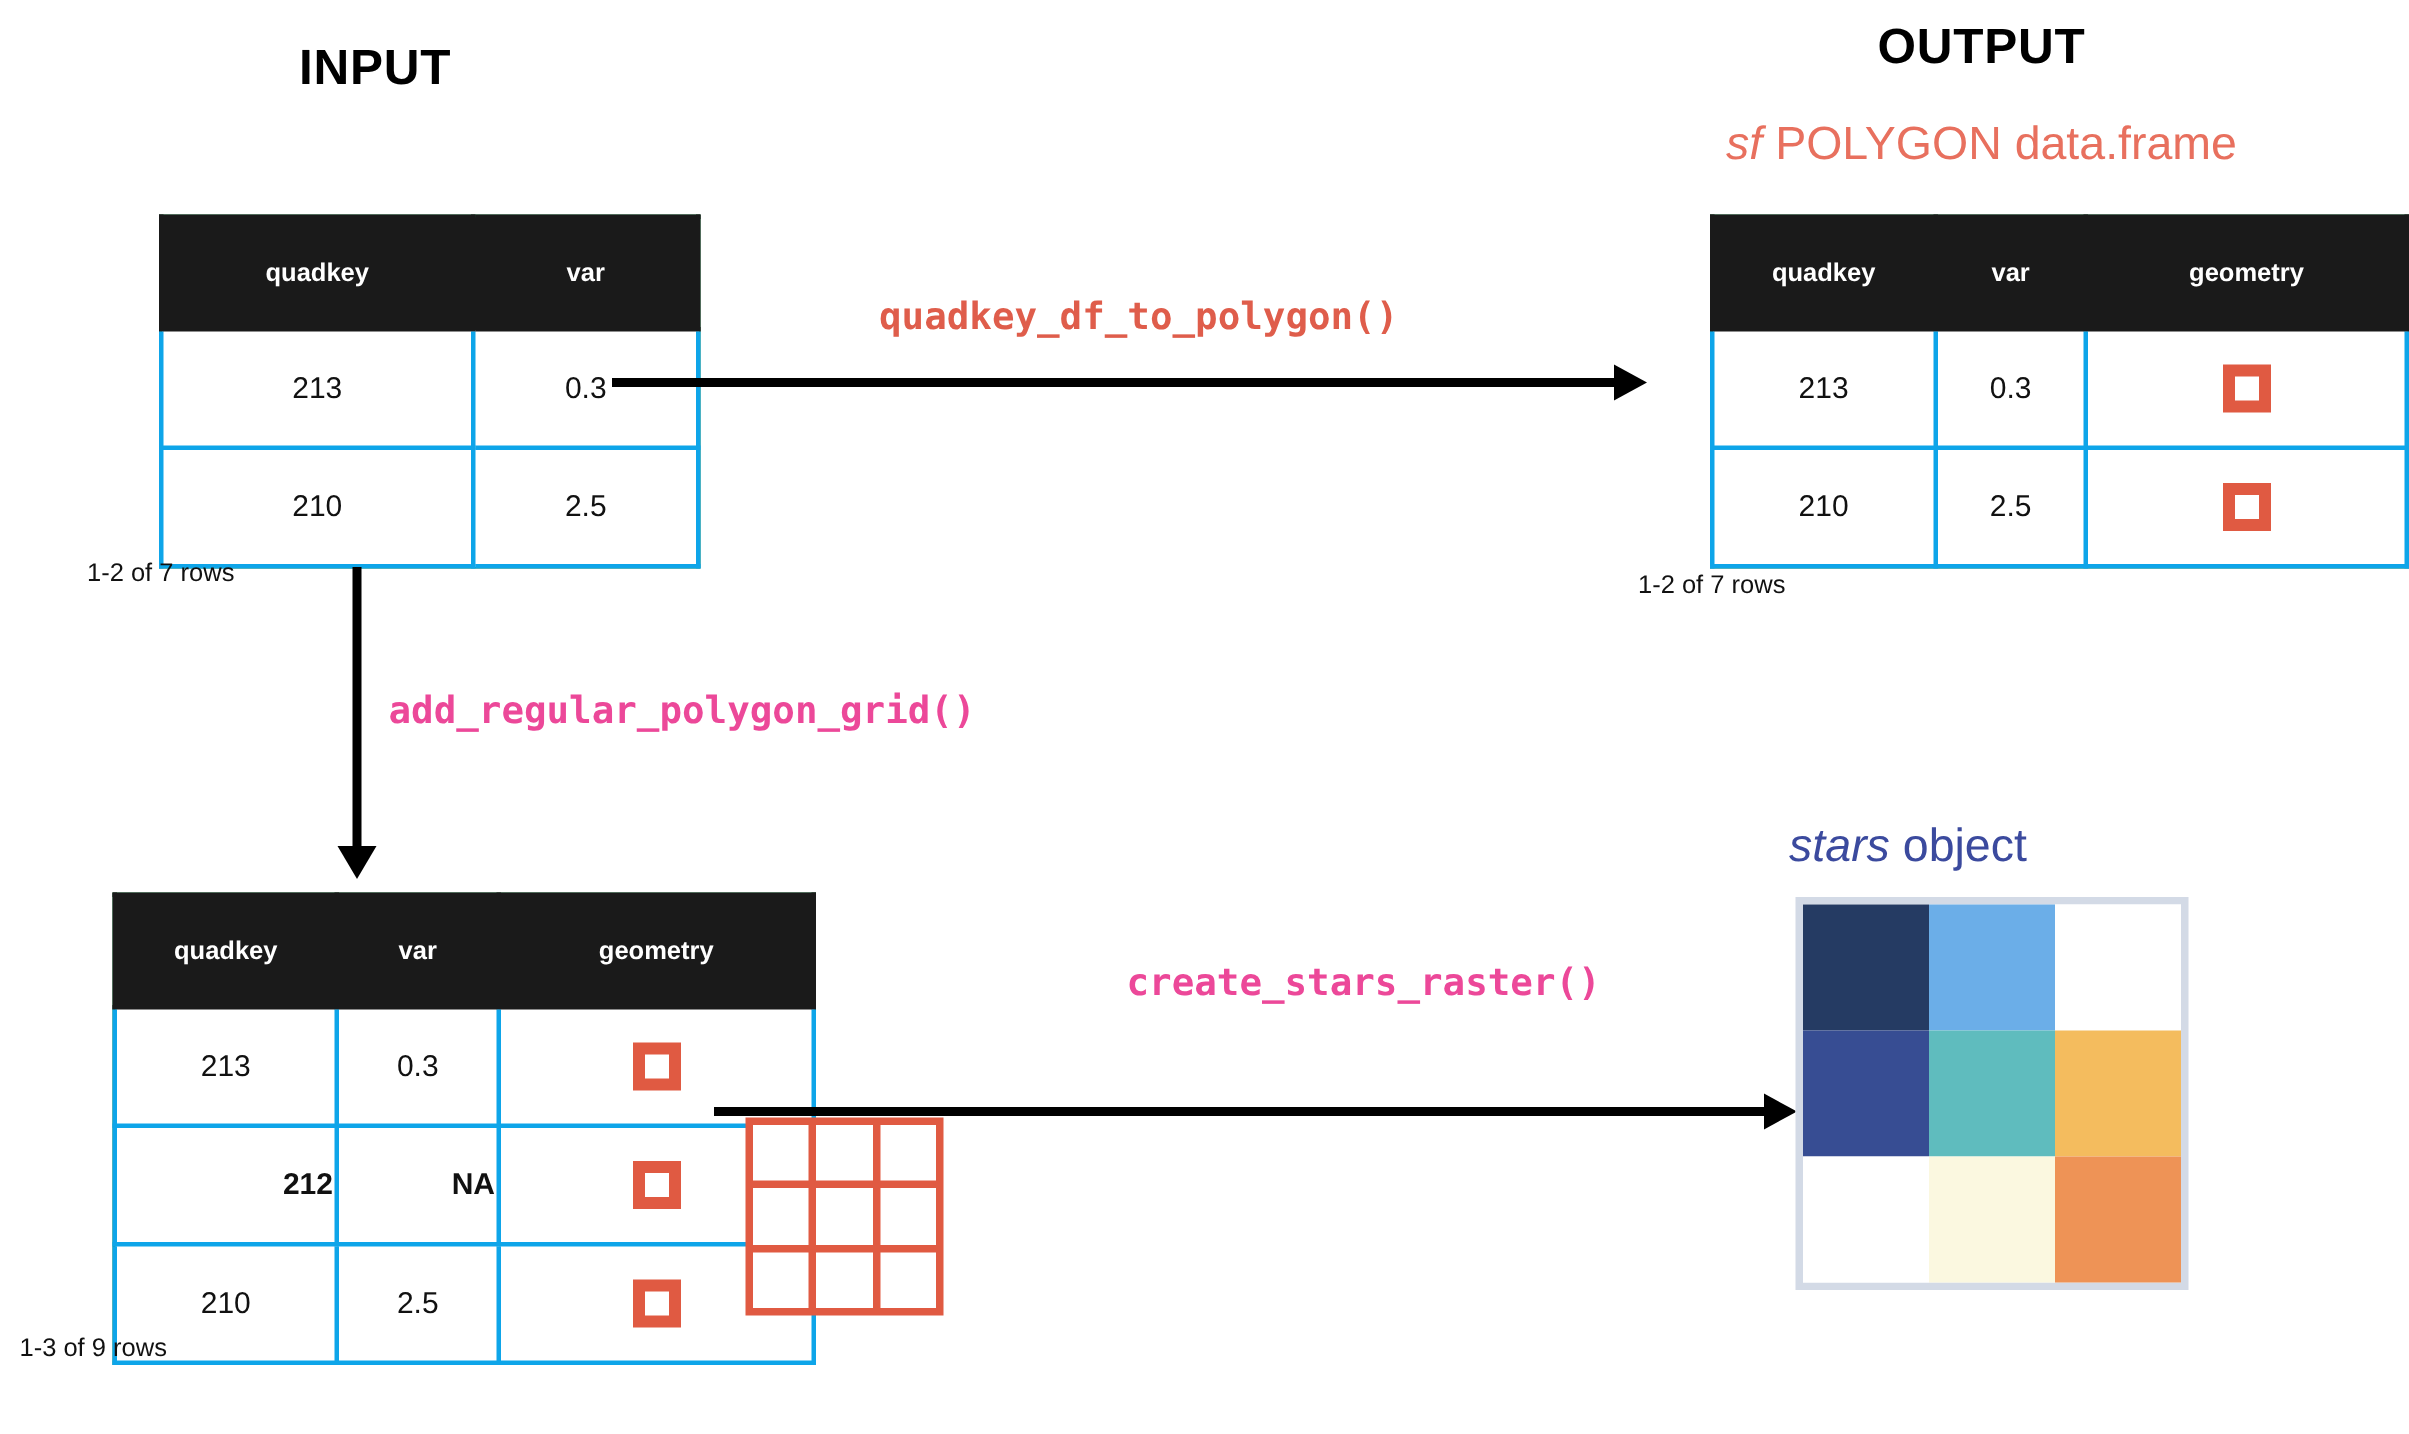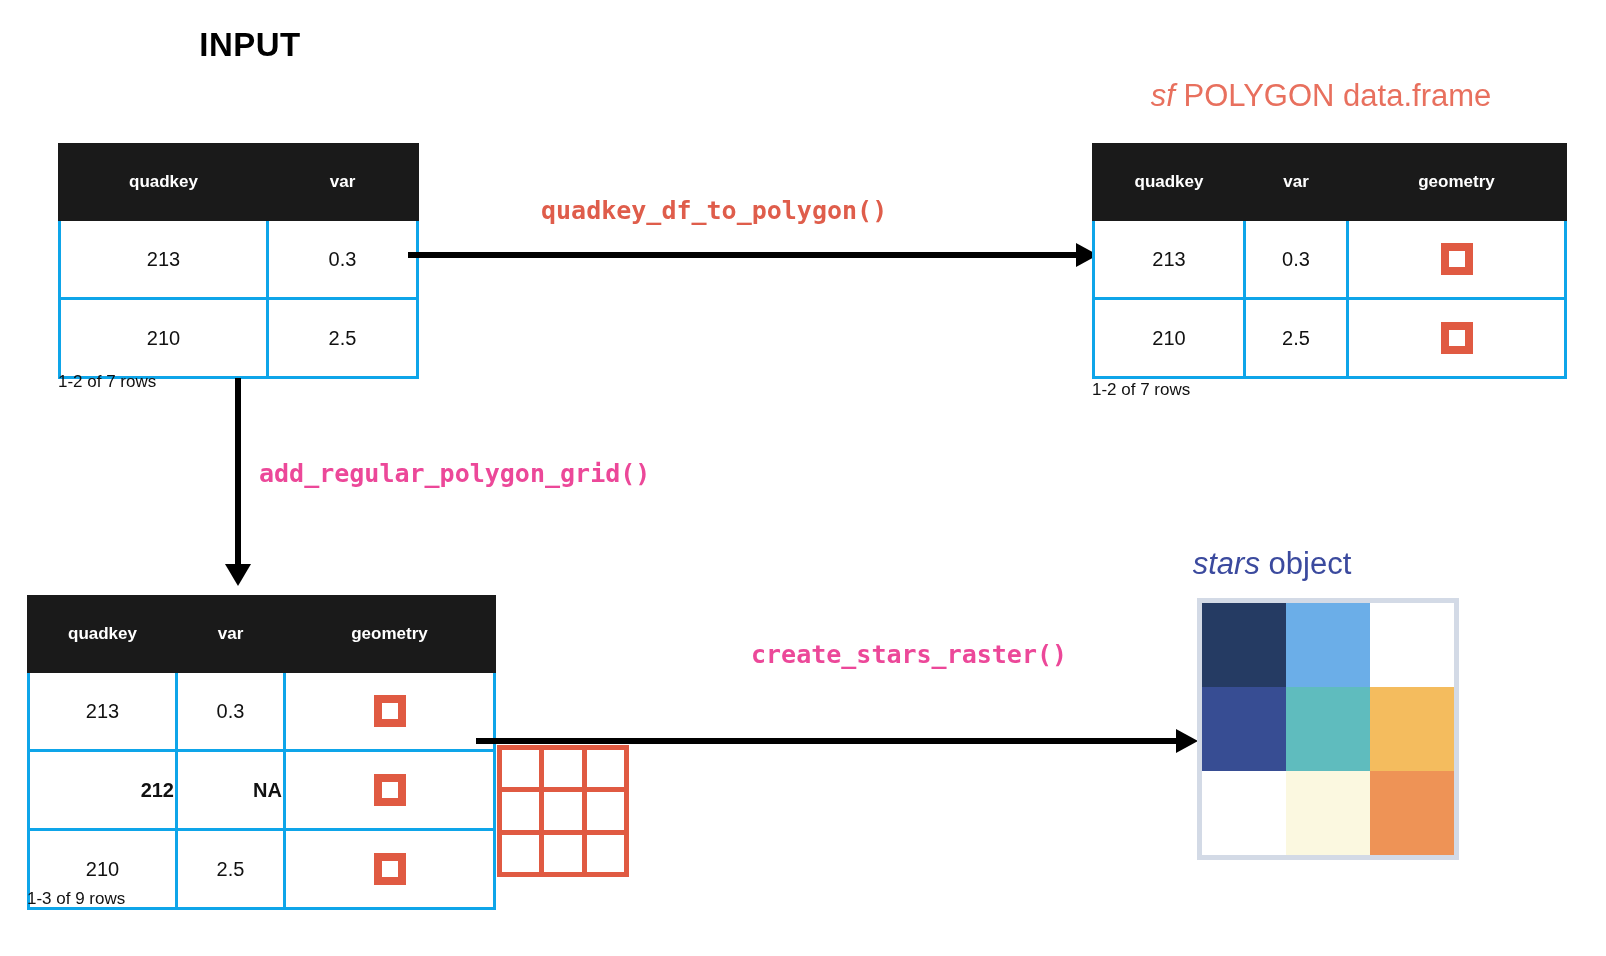--- a/index.html
+++ b/index.html
@@ -39,20 +39,21 @@
   }
   .heading-sub.accent { color: #E8705E; }
   .heading-sub.navy   { color: #3B4A9E; }
   .ital { font-style: italic; }
 
   
   table.df {
     border-collapse: collapse;
     background: #15803d;
     table-layout: fixed;
+    margin-left: 48px;
   }
   table.df th {
     background: #1A1A1A;
     color: #ffffff;
     font-size: 17px;
     font-weight: bold;
     height: 70px;
     border: 3px solid #1A1A1A;
     text-align: center;
     vertical-align: middle;
@@ -86,21 +87,21 @@
     background: #ffffff;
   }
 
   
   .codelabel {
     font-family: "DejaVu Sans Mono", monospace;
     font-weight: bold;
     font-size: 25px;
     white-space: nowrap;
   }
-  .codelabel.red  { color: #DF5D4B; }
+  .codelabel.red  { color: #DF5D4B; margin-left: 45px; }
   .codelabel.navy { color: #ec4899; text-align: right; }
 
   
   .arrow-svg { display: block; overflow: visible; }
 
   
   .polygrid {
     display: grid;
     grid-template-columns: repeat(3, 1fr);
     grid-template-rows: repeat(3, 1fr);
@@ -164,20 +165,21 @@
 
   <div class="abs" style="left:408px; top:240px;">
     <svg class="arrow-svg" width="690" height="30" viewBox="0 0 690 30">
       <line x1="0" y1="15" x2="668" y2="15" stroke="#000000" stroke-width="6"></line>
       <polygon points="668,3 690,15 668,27" fill="#000000"></polygon>
     </svg>
   </div>
 
   <div class="abs codelabel red" style="left:541px; top:196px;">quadkey_df_to_polygon()</div>
 
+  <div class="abs heading-main" style="left:1092px; top:12px; width:458px;">OUTPUT</div>
 
   <div class="abs heading-sub accent" style="left:1092px; top:78px; width:458px;text-align:center;">
     <span class="ital">sf</span><span> POLYGON data.frame</span>
   </div>
 
   <div class="abs" style="left:1092px; top:143px;">
     <table class="df">
       <thead>
         <tr>
           <th style="width:146px;">quadkey</th>
@@ -243,21 +245,21 @@
           <td>210</td>
           <td>2.5</td>
           <td>
             <div class="polysq"></div>
           </td>
         </tr>
       </tbody>
     </table>
   </div>
 
-  <div class="abs rowcount" style="left:27px; top:889px;">1-3 of 9 rows</div>
+  <div class="abs rowcount" style="left:13px; top:889px;">1-3 of 9 rows</div>
 
   <div class="abs polygrid" style="left:497px; top:745px;">
     <div></div>
     <div></div>
     <div></div>
     <div></div>
     <div></div>
     <div></div>
     <div></div>
     <div></div>

